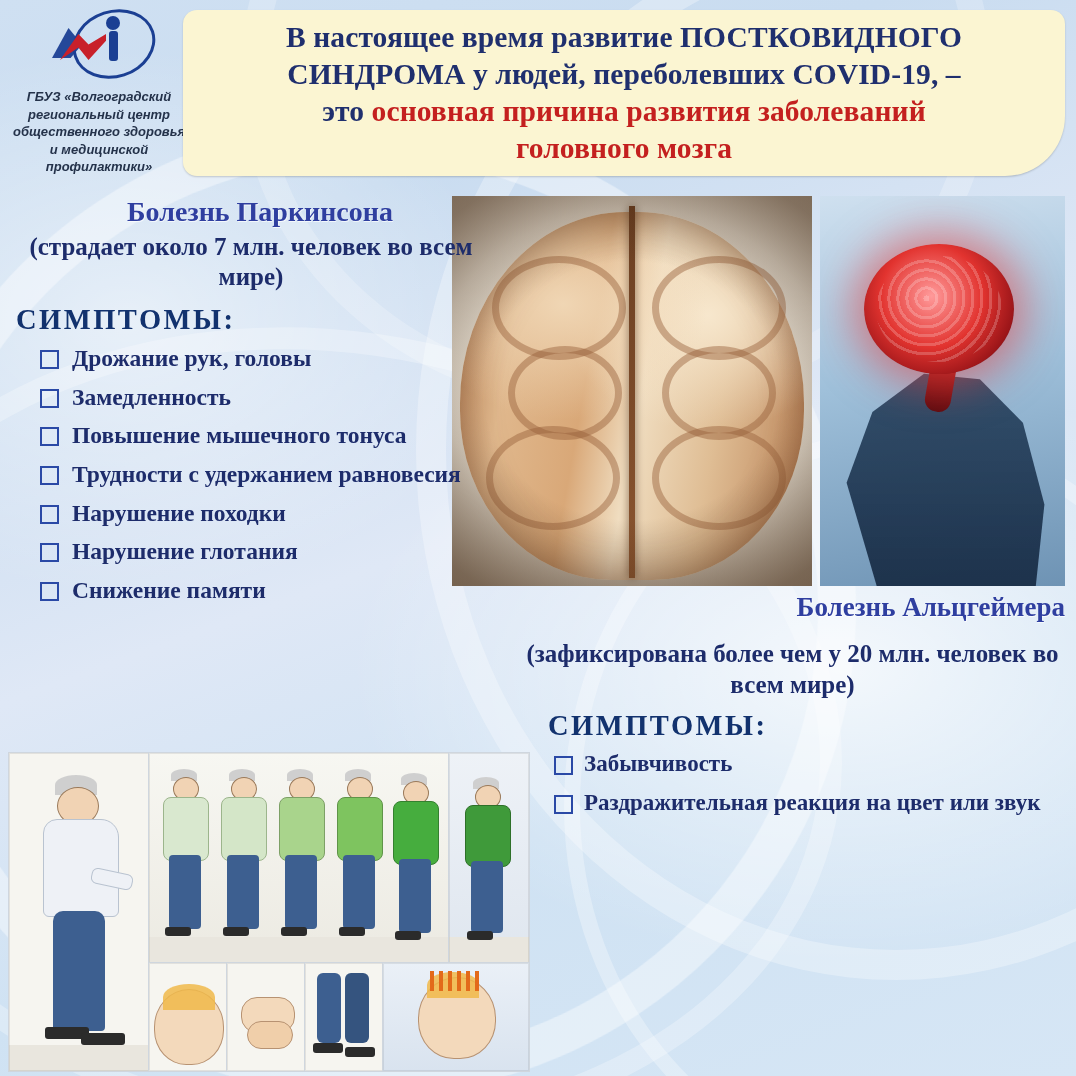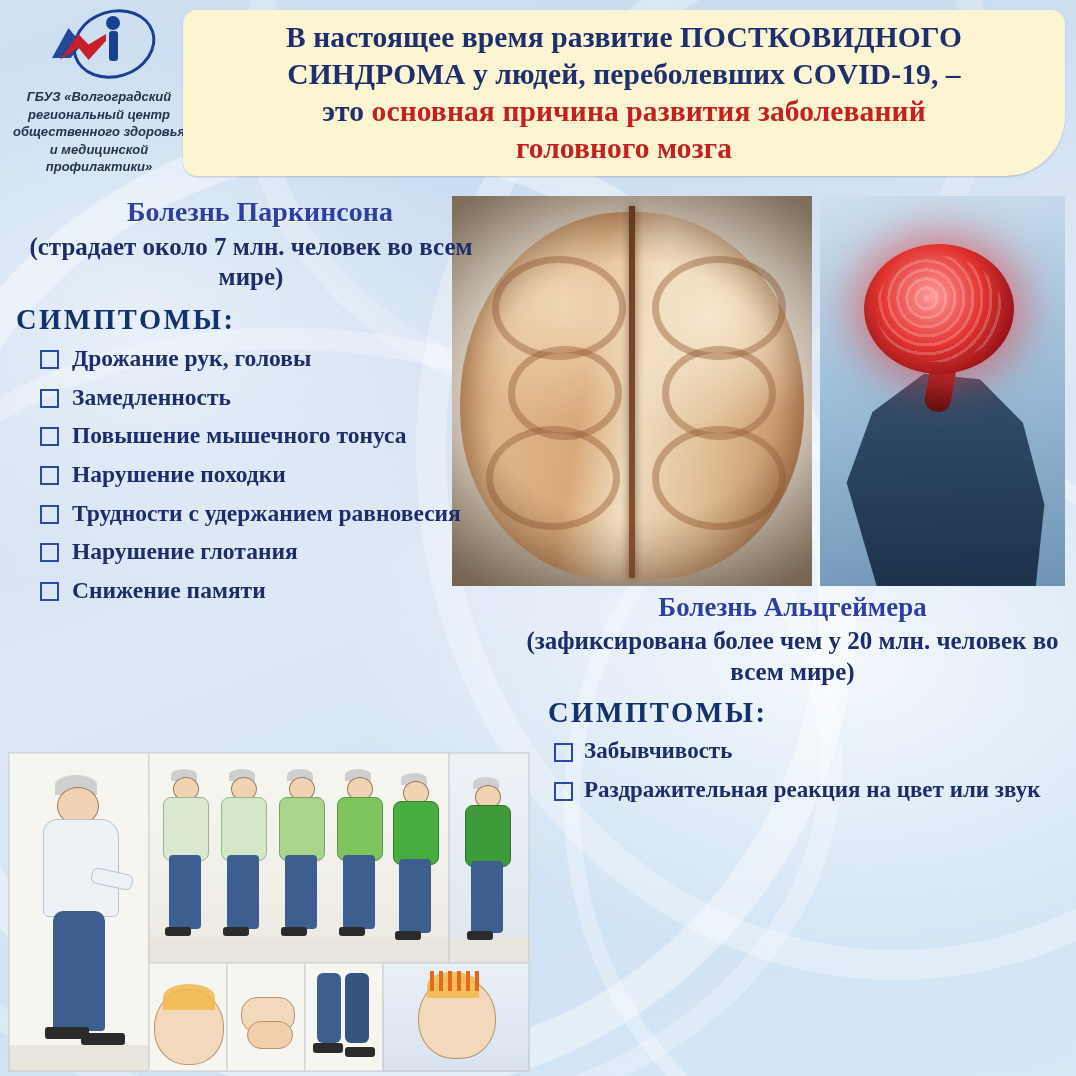--- a/index.html
+++ b/index.html
@@ -95,26 +95,26 @@
     font-weight:bold;font-size:23.5px;line-height:1.22;color:#1d2c6b;
   }
   .sym-list li .box{
     position:absolute;left:24px;top:6px;width:15px;height:15px;
     border:2px solid #2a49a6;background:transparent;
   }
 
   
   #alz{position:absolute;left:520px;top:592px;width:545px;}
   #alz .title{
-    text-align:center;font-weight:bold;font-size:27px;color:#2f3fa0;
+    text-align:right;font-weight:bold;font-size:27px;color:#2f3fa0;
     text-shadow:0.6px 0.6px 0 rgba(255,255,255,.7);
   }
   #alz .sub{
     text-align:center;font-weight:bold;font-size:25px;color:#1d2c6b;
-    line-height:1.22;margin-top:3px;
+    line-height:1.22;margin-top:16px;
   }
   #alz .symp-head{margin-top:10px;margin-left:28px;}
   #alz .sym-list li{padding-left:64px;font-size:23px;margin-bottom:11px;}
   #alz .sym-list li .box{left:34px;}
   #alz .sym-list li.cont{padding-left:44px;}
 
   
   #brainphoto{
     position:absolute;left:452px;top:196px;width:360px;height:390px;
     overflow:hidden;
@@ -263,22 +263,22 @@
 
   <div id="parkinson">
     <div class="title">Болезнь Паркинсона</div>
     <div class="sub">(страдает около 7  млн. человек во всем мире)</div>
     <div class="symp-head">СИМПТОМЫ:</div>
     <ul class="sym-list">
       <li><span class="box"></span><span>Дрожание рук, головы</span></li>
       <li><span class="box"></span></li>
       <li><span class="box"></span><span>Замедленность</span></li>
       <li><span class="box"></span><span>Повышение мышечного тонуса</span></li>
+      <li><span class="box"></span><span>Трудности с удержанием равновесия</span></li>
       <li><span class="box"></span><span>Нарушение походки</span></li>
-      <li><span class="box"></span><span>Трудности с удержанием равновесия</span></li>
       <li><span class="box"></span><span>Нарушение глотания</span></li>
       <li><span class="box"></span><span>Снижение памяти</span></li>
     </ul>
   </div>
 
   <div id="alz">
     <div class="title">Болезнь Альцгеймера</div>
     <div class="sub">(зафиксирована более чем у 20 млн. человек во всем мире)</div>
     <div class="symp-head">СИМПТОМЫ:</div>
     <ul class="sym-list">

